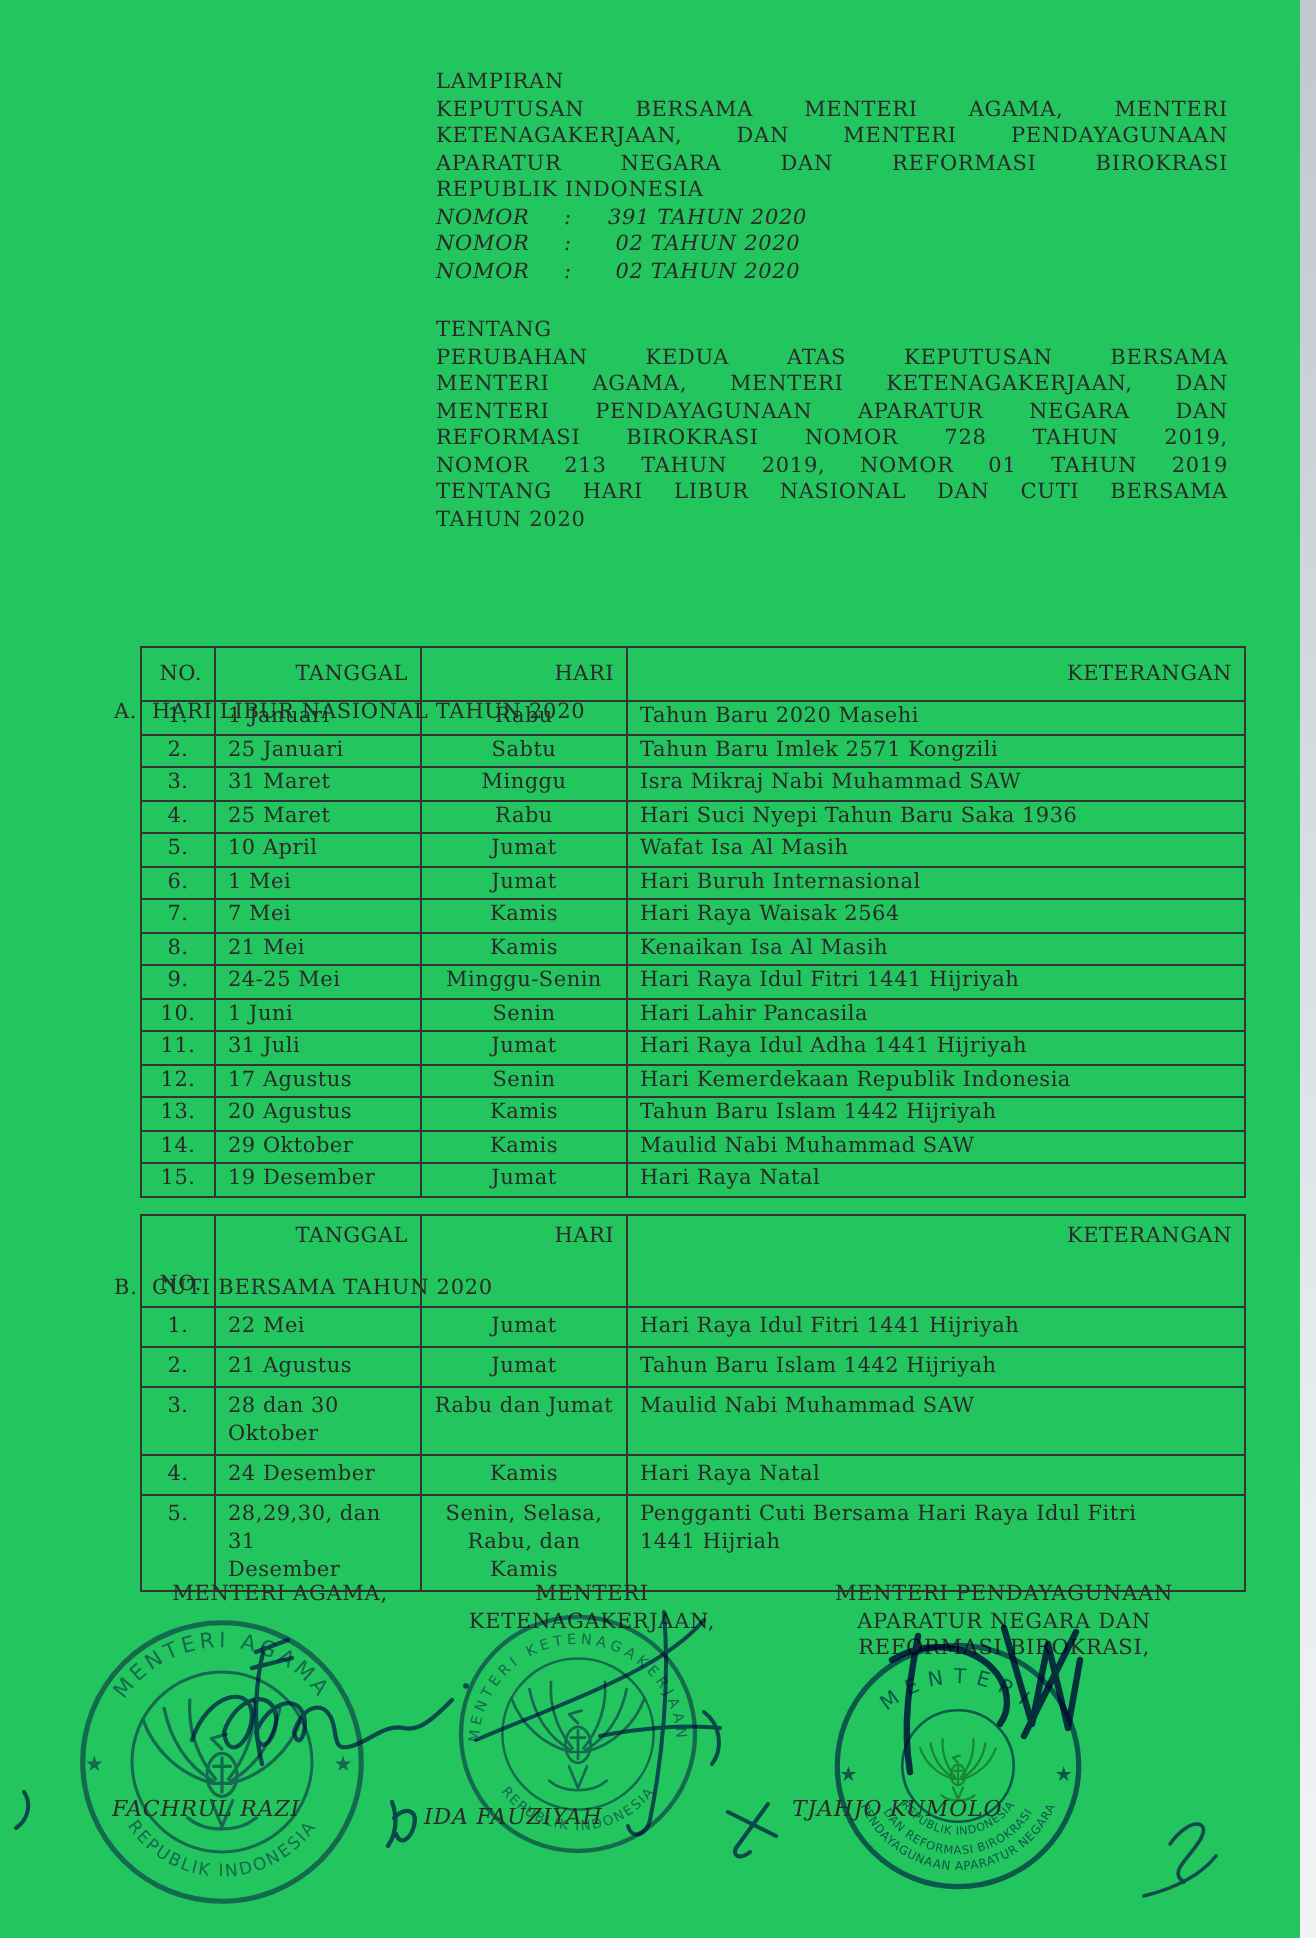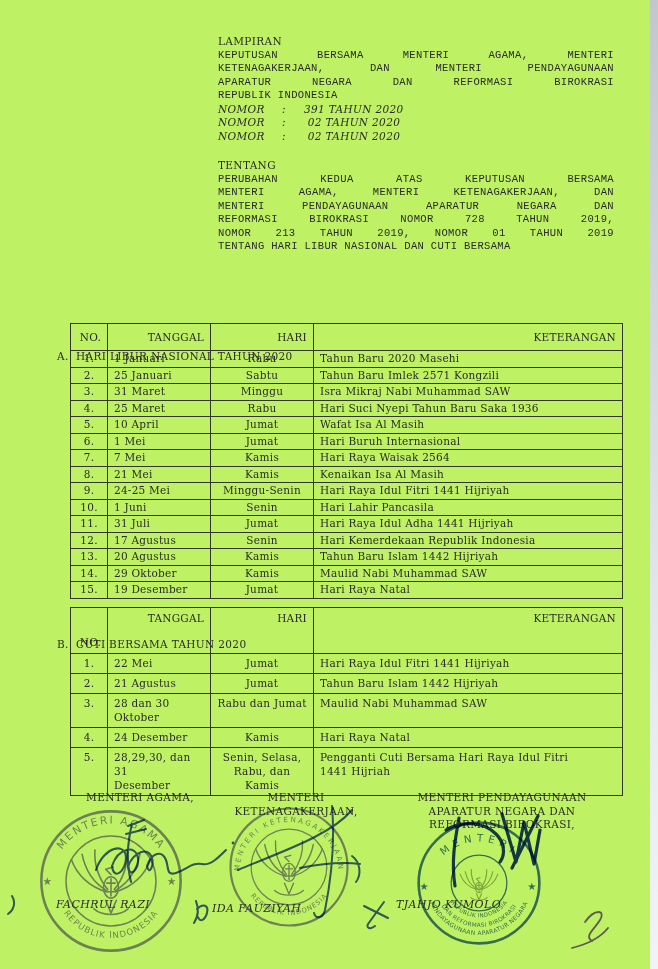--- a/index.html
+++ b/index.html
@@ -1,33 +1,33 @@
 <!DOCTYPE html>
 <html style="--stamp-purple: #8177ce; --stamp-blue: #2d5ec2; --ink-blue: #3f5ec8; --ink-dark-blue: #1c3ca6; --ink-purple: #7b5fd0; --garuda-olive: #9aa37e;"><head>
 <meta charset="utf-8">
 <style>
   html,body { margin:0; padding:0; background:#9a9a9a; }
   .page {
     position:relative; width:658px; height:969px; margin:0 auto;
-    background:#bef264; overflow:hidden;
+    background:#22c55e; overflow:hidden;
     font-family:"DejaVu Serif","Liberation Serif",serif;
     color:#2a2a2a;
   }
   .scan-edge {
     position:absolute; right:0; top:0; width:8px; height:100%;
     background:linear-gradient(180deg,#c2c7ce 0%,#d4d8dd 35%,#e9ecef 75%,#f1f3f5 100%);
   }
 
   
   .doc-header {
     position:absolute; left:218px; top:35px; width:396px;
     font-size:10.5px; line-height:13.5px; letter-spacing:.35px;
   }
   .hline { white-space:pre; }
-  .jline { text-align:justify; text-align-last:justify;font-family:Liberation Mono, monospace; }
+  .jline { text-align:justify; text-align-last:justify; }
   .justify-block .jline:last-child { text-align-last:left; }
   .nomor-row { display:flex;font-style:italic; }
   .nomor-label { width:52px; }
   .nomor-colon { width:28px; text-align:center; }
   .nomor-value { white-space:pre; padding-left:6px; }
   .tentang { margin-top:16px; }
 
   
   .section-title { position:absolute; left:57px; font-size:10.5px; letter-spacing:.35px;margin-top:48px; }
   .sec-letter { display:inline-block; width:19px; }
@@ -119,20 +119,21 @@
       </div>
     <div class="hline tentang">TENTANG</div>
     <div class="justify-block">
 
     <div class="jline">PERUBAHAN KEDUA ATAS KEPUTUSAN BERSAMA</div>
         <div class="jline">MENTERI AGAMA, MENTERI KETENAGAKERJAAN, DAN</div>
         <div class="jline">MENTERI PENDAYAGUNAAN APARATUR NEGARA DAN</div>
         <div class="jline">REFORMASI BIROKRASI NOMOR 728 TAHUN 2019,</div>
         <div class="jline">NOMOR 213 TAHUN 2019, NOMOR 01 TAHUN 2019</div>
         <div class="jline">TENTANG HARI LIBUR NASIONAL DAN CUTI BERSAMA</div>
+        <div class="jline">TAHUN 2020</div>
       </div>
   </header>
 
   <div class="section-title" id="section-a-title">
     <span class="sec-letter">A.</span><span>HARI LIBUR NASIONAL TAHUN 2020</span>
   </div>
 
   <table class="holiday-table" id="table-a">
     <colgroup>
         <col style="width:37px">

